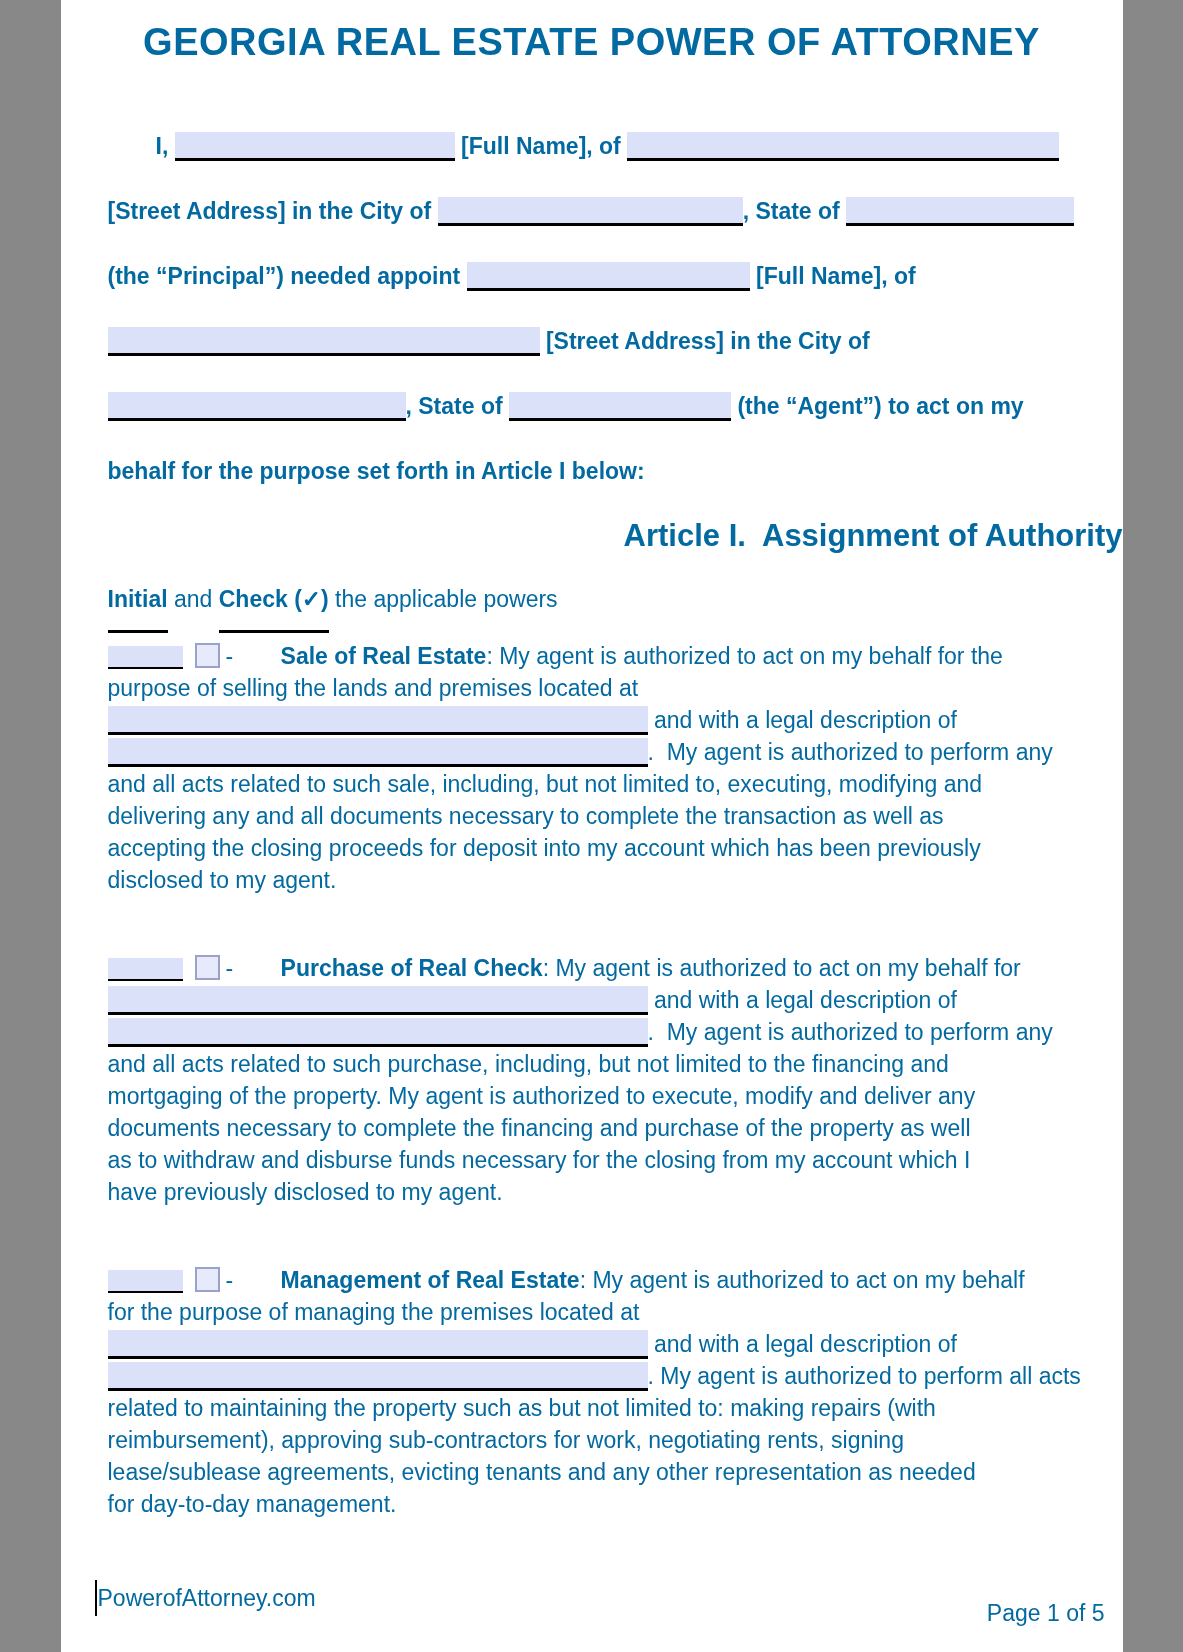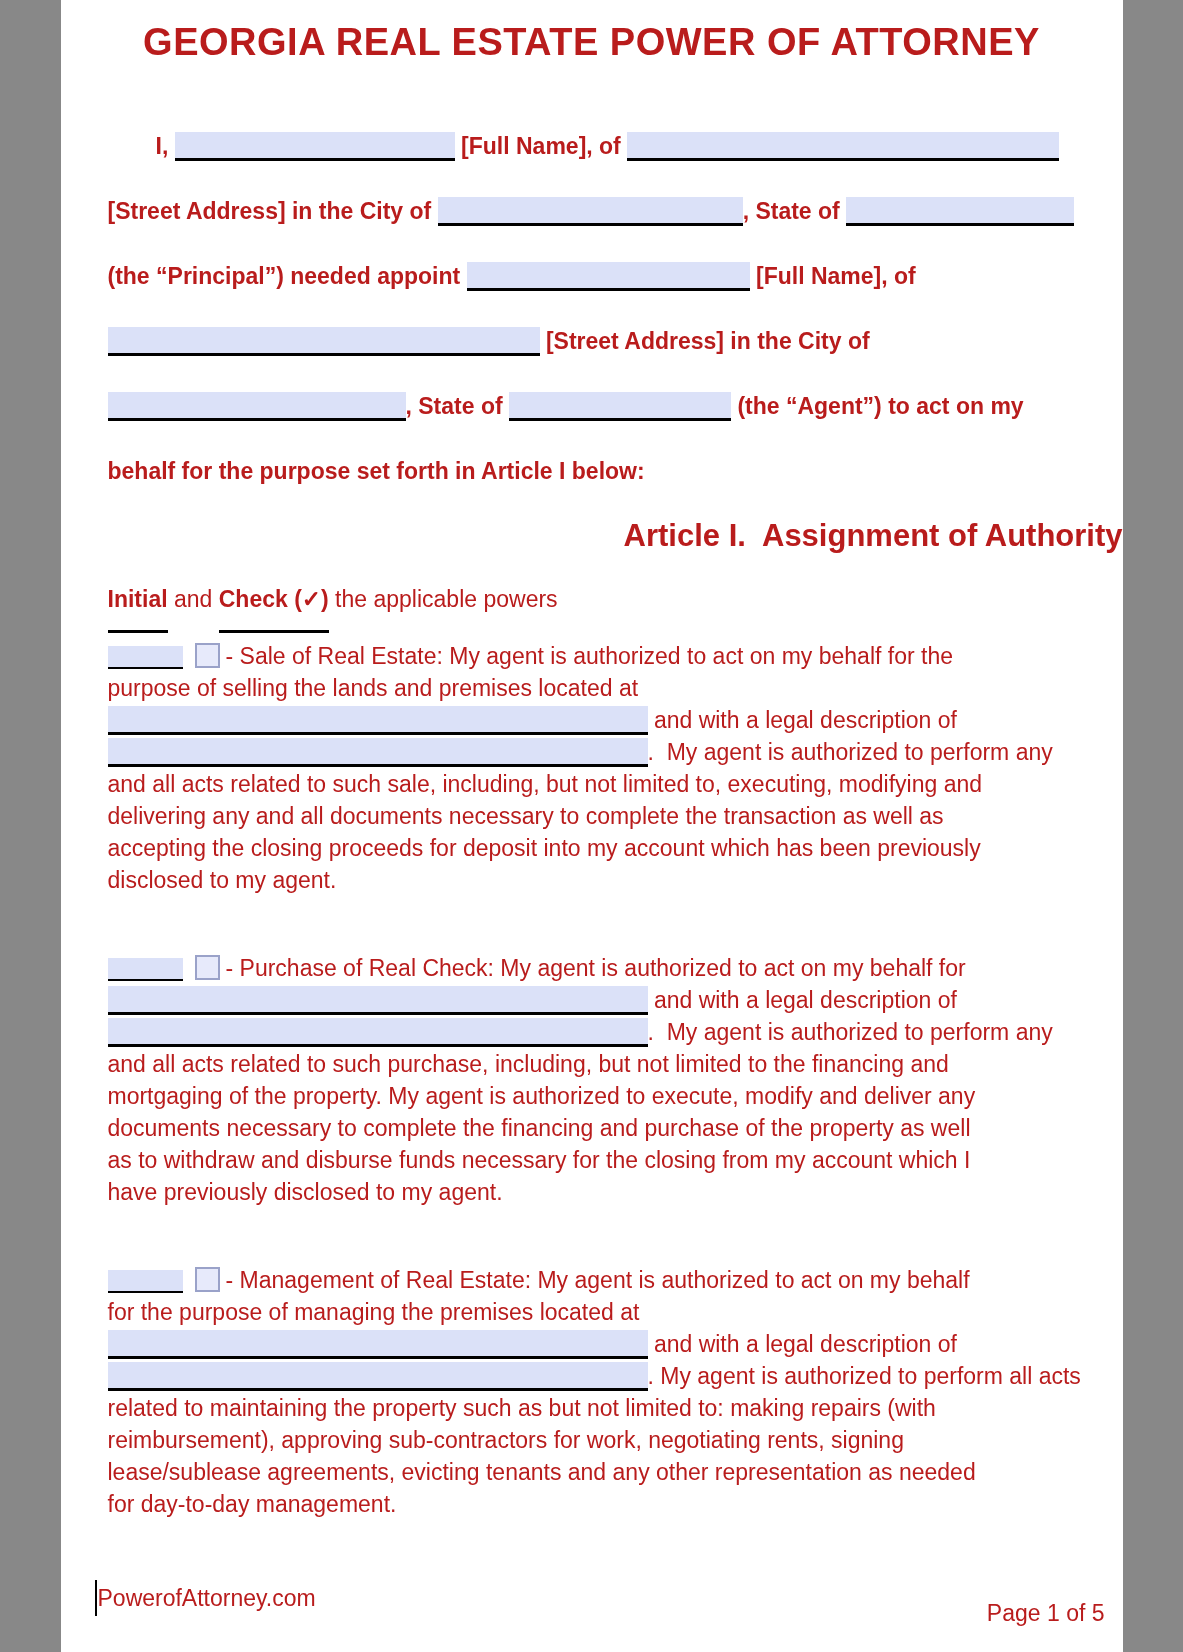--- a/index.html
+++ b/index.html
@@ -3,21 +3,21 @@
 <meta charset="utf-8">
 <style>
   html,body{margin:0;padding:0;background:#888;}
   .page{
     position:relative;
     width:1062px;height:1652px;
     margin:0 auto;
     background:#ffffff;
     font-family:"Liberation Sans", sans-serif;
     font-size:23px;
-    color:#b91c1c;
+    color:#0369a1;
     overflow:hidden;
   }
   h1.doc-title{
     margin:0;padding-top:20px;
     text-align:center;
     font-size:38px;line-height:44px;
     font-weight:bold;
     letter-spacing:0.5px;
   }
   .intro{margin:50px 47px 0 47px;font-weight:bold;}
@@ -51,21 +51,21 @@
     border-bottom-width:2px;
   }
   .cb{
     display:inline-block;
     width:21px;height:21px;
     background:#e7eafb;
     border:2px solid #9aa2c9;
     vertical-align:-4px;
     margin:0 6px 0 12px;
   }
-  .bold{font-weight:normal;}
+  .bold{font-weight:bold;margin-left:41px;}
   .bu{font-weight:bold;border-bottom:3px solid #000;padding-bottom:18px;}
   .footer-site{position:absolute;left:37px;top:1583px;line-height:30px;}
   .caret{position:absolute;left:34px;top:1580px;width:2px;height:36px;background:#000;}
   .footer-page{position:absolute;right:18px;top:1598px;line-height:30px;}
 </style>
 </head>
 <body>
 
 <div class="page">
   <h1 class="doc-title">GEORGIA REAL ESTATE POWER OF ATTORNEY</h1>

